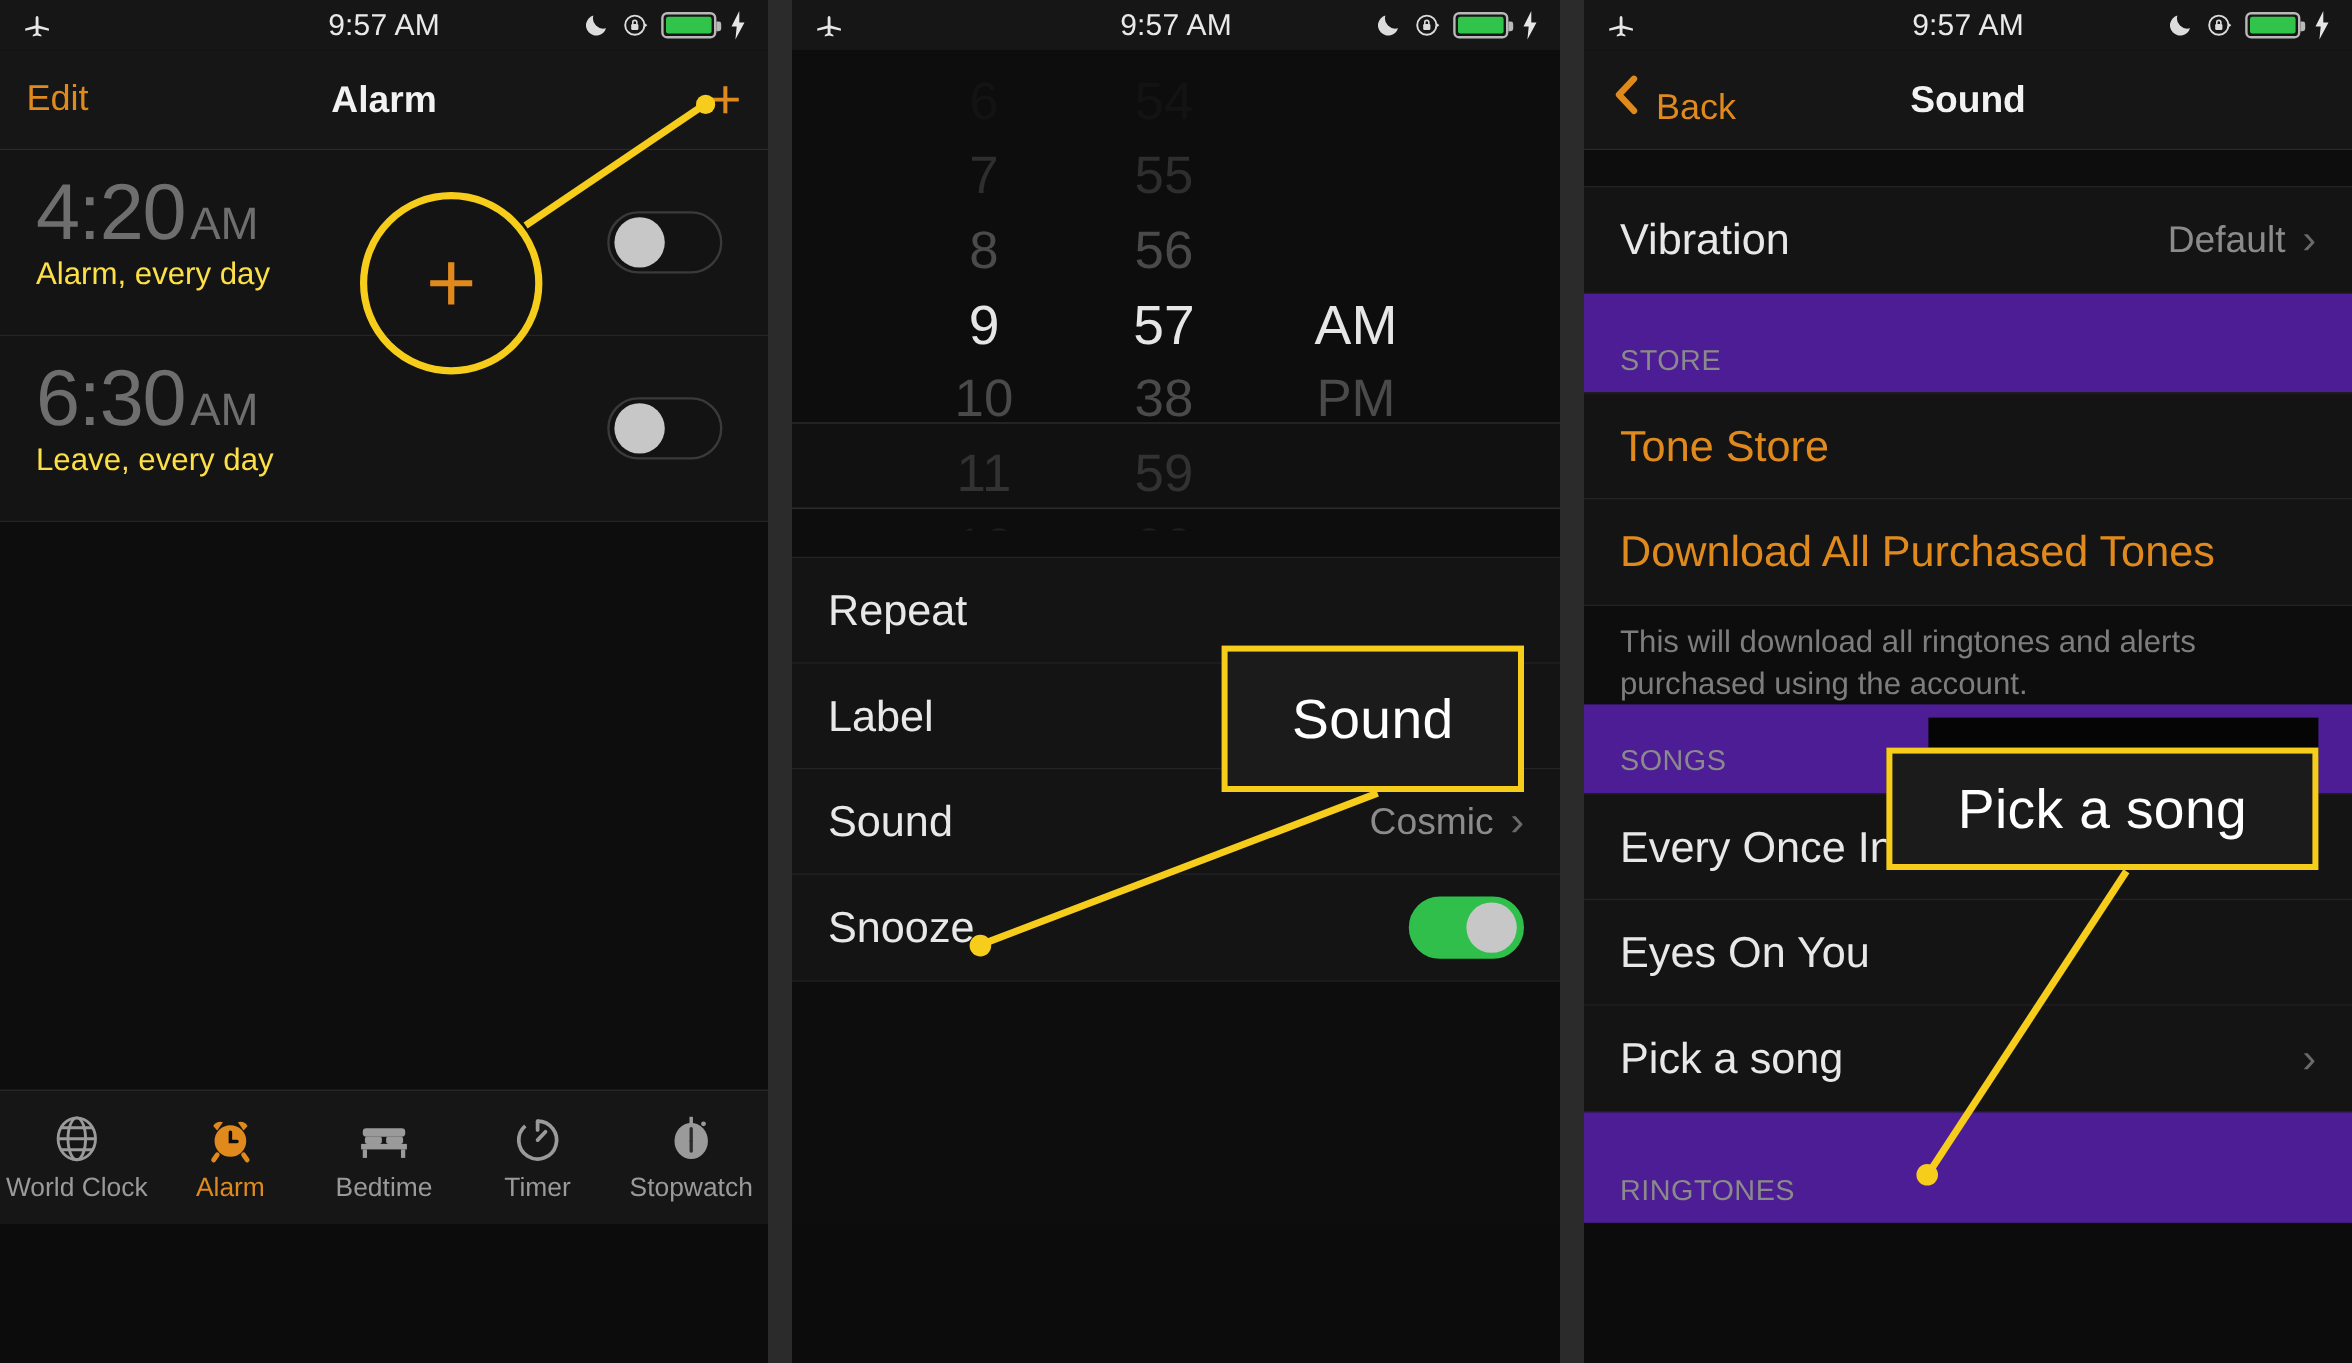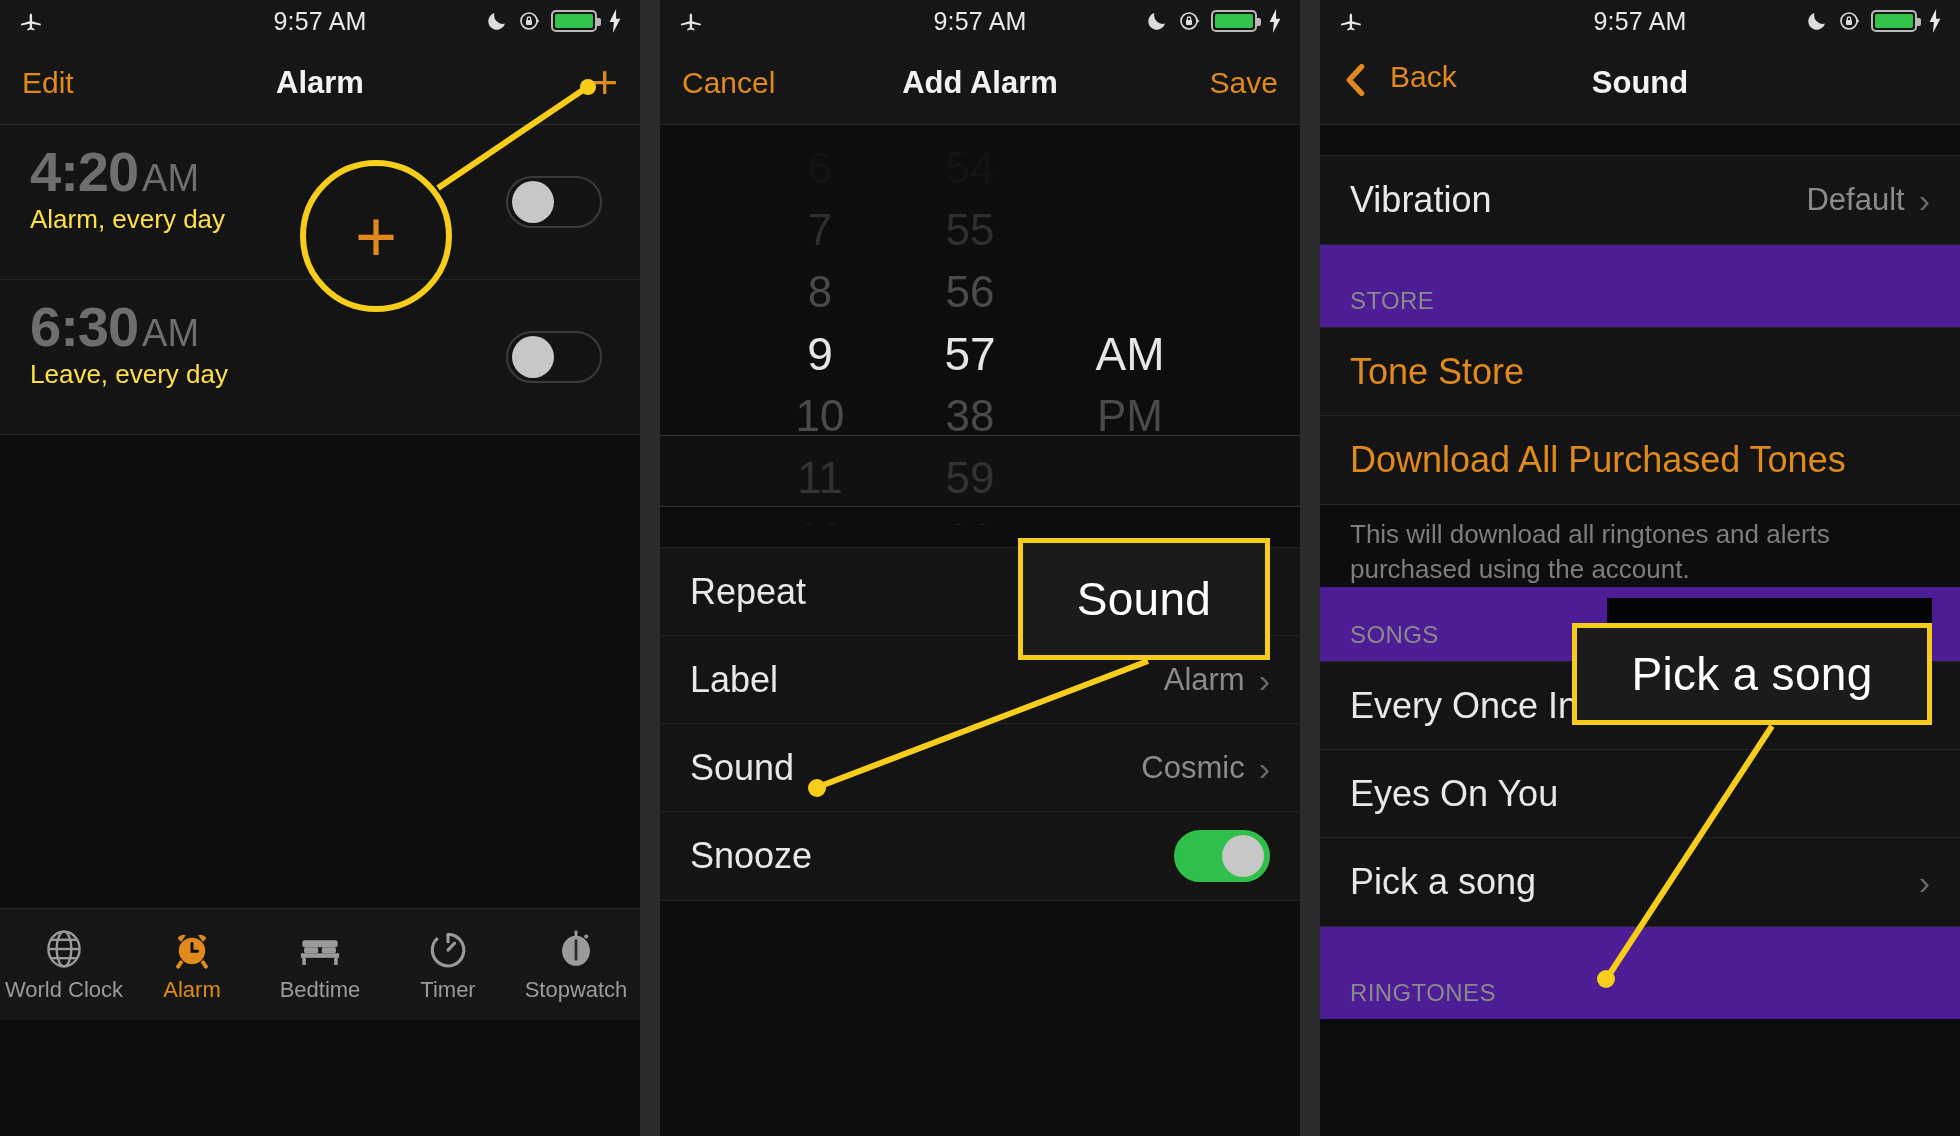--- a/index.html
+++ b/index.html
@@ -44,31 +44,31 @@
   .navbar {
     height: 83px; background: #161616; border-bottom: 1px solid #2a2a2a;
     display:flex; align-items:center; padding: 0 22px; position: relative;
   }
   .nav-title {
     position:absolute; left:0; right:0; text-align:center;
     font-size: 31px; color:#f2f2f2; font-weight: bold; pointer-events:none;
   }
   .nav-left, .nav-right { font-size: 30px; color:#e08a1e; position:relative; z-index:2; cursor:pointer; }
   .nav-right { margin-left:auto; }
-  .nav-left.with-chevron { display:flex; align-items:flex-start; gap:22px; }
+  .nav-left.with-chevron { display:flex; align-items:flex-end; gap:12px; }
 
   .plus-nav { font-size: 46px; color:#e08a1e; line-height: 0.6; }
 
   
   .alarm-row {
     position: relative; height: 155px; border-bottom: 1px solid #242424;
     padding: 20px 0 0 30px; background:#141414;
   }
   .alarm-time { display:flex; align-items:baseline; color:#6e6e6e; }
-  .alarm-time .big { font-size: 56px; font-weight: 700; line-height:.95; letter-spacing:-1px; }
+  .alarm-time .big { font-size: 66px; font-weight: 400; line-height:.95; letter-spacing:-1px; }
   .alarm-time .mer { font-size: 38px; font-weight: 300; margin-left: 4px; }
   .alarm-sub { font-size: 26px; color:#fde047; margin-top: 4px; }
   .toggle {
     position:absolute; right: 38px; top: 50%; transform: translateY(-50%);
     width: 96px; height: 52px; border-radius: 26px; border: 2px solid #3a3a3a; background:#131313;
     cursor:pointer;
   }
   .toggle > i {
     position:absolute; top: 3px; left: 4px; width:42px;height:42px;border-radius:50%;
     background:#c7c7c7; display:block;
@@ -297,25 +297,20 @@
             <i></i>
           </span>
         <span class="ico">
           <svg width="18" height="26" viewBox="0 0 12 24">
               <path fill="#e6e6e6" d="M7 1L1 13h4l-1 10 7-13H7z"></path>
             </svg>
         </span>
       </div>
     </div>
 
-    <div class="navbar">
-      <div class="nav-left">Cancel</div>
-      <div class="nav-title">Add Alarm</div>
-      <div class="nav-right">Save</div>
-    </div>
 
     <div class="picker">
       <div class="picker-cols">
         <div class="pcol">
           <div class="itm f2" style="opacity:.35">6</div>
           <div class="itm f1">7</div>
           <div class="itm">8</div>
           <div class="itm sel">9</div>
           <div class="itm">10</div>
           <div class="itm f1">11</div>

